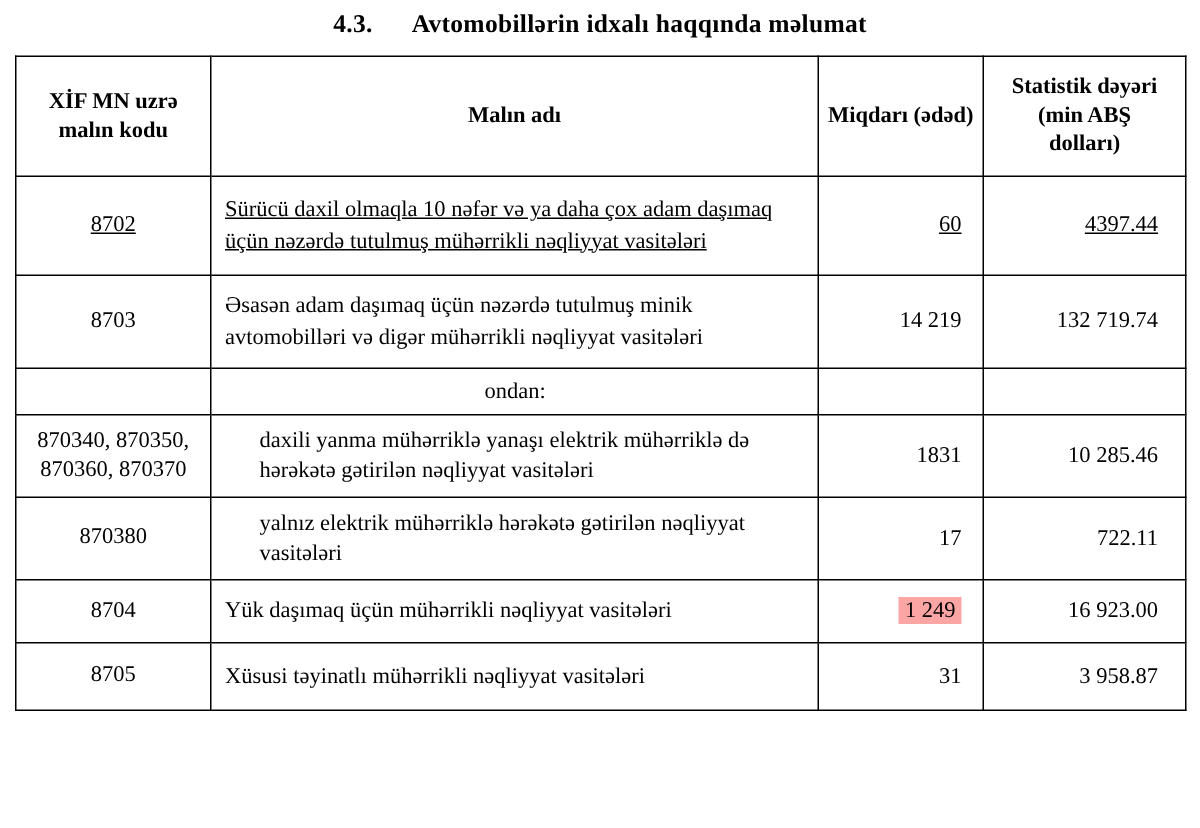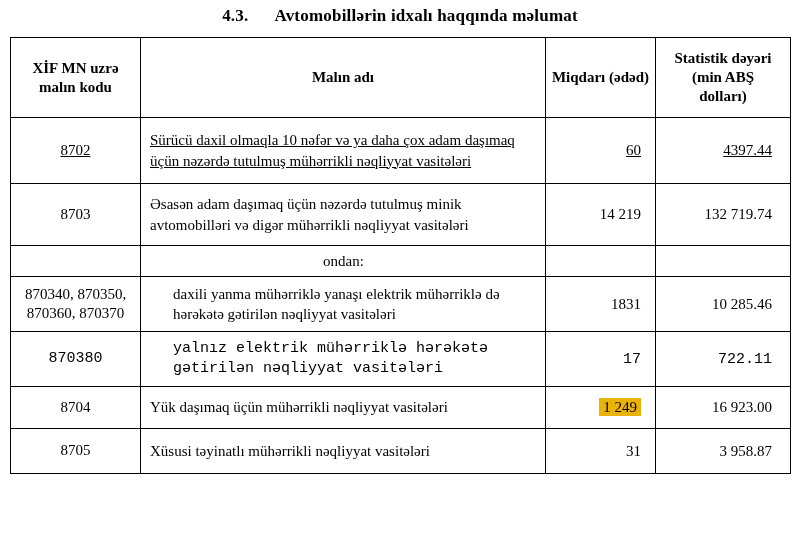--- a/index.html
+++ b/index.html
@@ -44,36 +44,36 @@
   }
   th.h-val { padding: 4px 18px; }
   th.h-qty { padding: 4px 5px; }
 
   tr.h-header { height: 80px; }
   tr.r0 { height: 62px; }
   tr.r1 { height: 66px; text-decoration: underline; }
   tr.r2 { height: 62px; }
   tr.r3 { height: 31px; }
   tr.r4 { height: 55px; }
-  tr.r5 { height: 55px; font-family: Liberation Mono, monospace; }
+  tr.r5 { height: 55px; }
   tr.r6 { height: 42px; }
   tr.r7 { height: 45px; }
 
   td.code { text-align: center; line-height: 1.3; }
   td.name { text-align: left; padding-left: 9px; padding-right: 8px; line-height: 1.35; }
   td.name.indent { padding-left: 32px; }
   td.name.center { text-align: center; }
   td.qty  { text-align: right; padding-right: 14px; }
   td.val  { text-align: right; padding-right: 18px; }
 
   .bold { font-weight: bold; }
   .total-line { display: block; font-weight: bold; padding-left: 30px; }
   .total-note { display: block; font-style: italic; padding-left: 100px; }
   .hl {
-    background: #eab308;
+    background: #fca5a5;
     padding: 1px 4px;
   }
 </style>
 </head>
 <body>
 
 <div class="page">
 
   <div class="doc-title">
     <span class="num">4.3.</span><span>Avtomobillərin idxalı haqqında məlumat</span>

